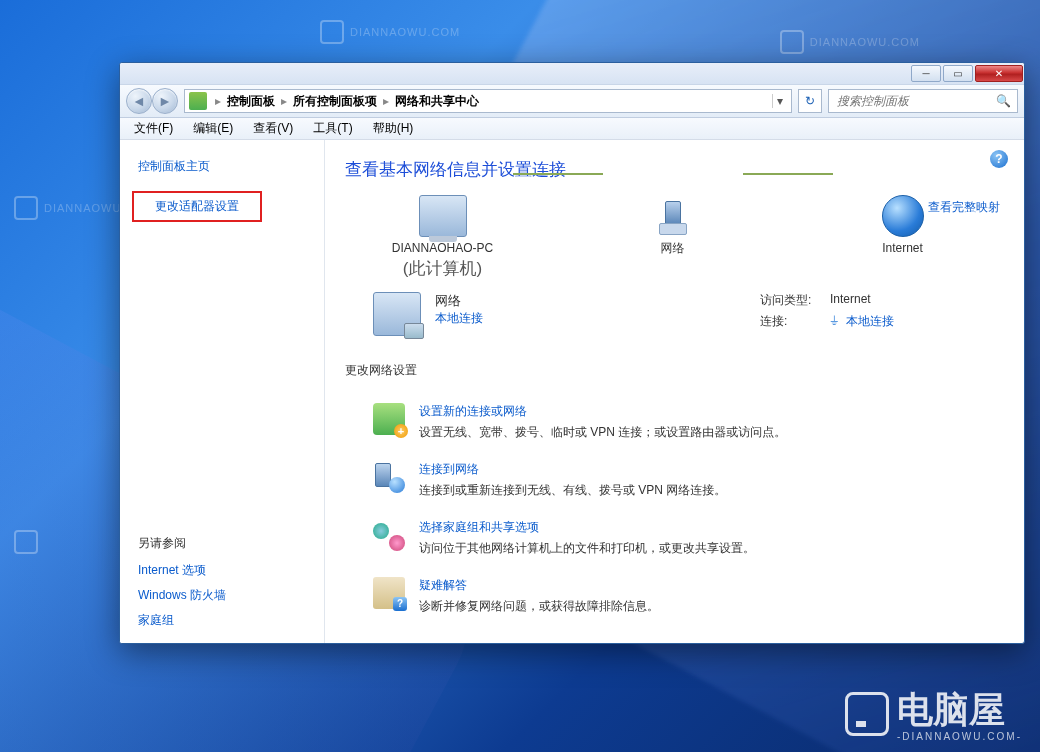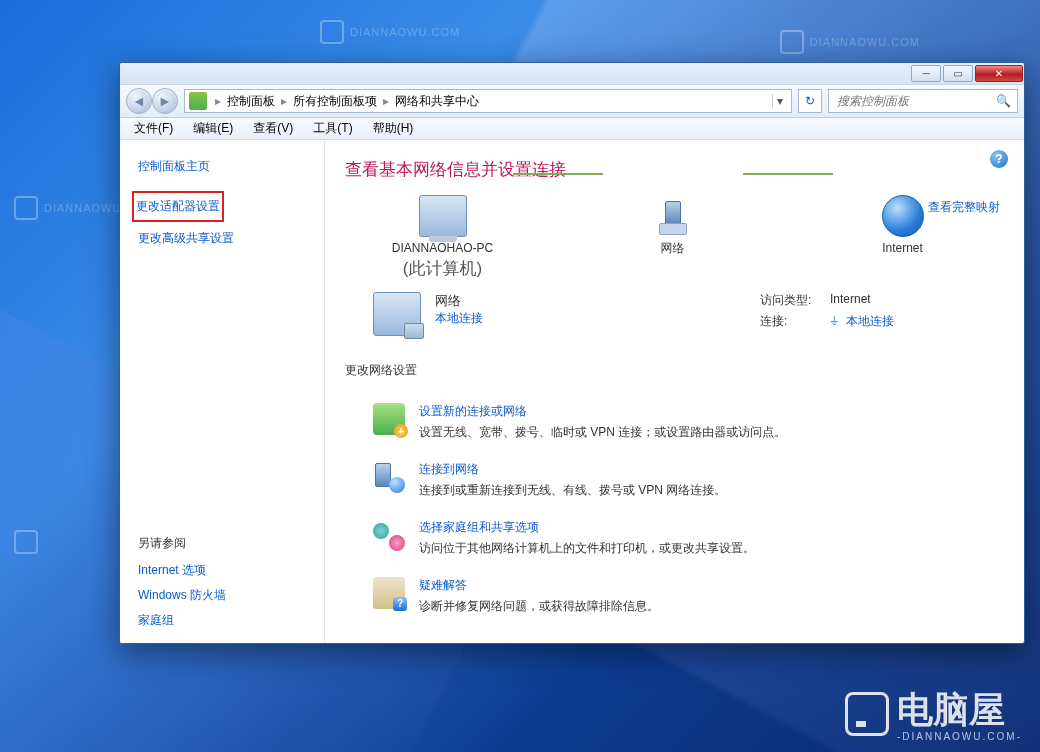--- a/index.html
+++ b/index.html
@@ -130,21 +130,21 @@
     padding: 0 4px;
     overflow: hidden;
   }
   .bc-icon {
     width: 18px; height: 18px;
     background: linear-gradient(#8bc34a,#4caf50);
     border-radius: 2px;
     margin-right: 6px;
     position: relative;
   }
-  .bc-item { padding: 0 4px; }
+  .bc-item { padding: 0 4px; font-weight: bold; }
   .bc-sep { color: #888; padding: 0 2px; }
   .bc-drop { color:#555; padding:0 4px; margin-left:auto; border-left:1px solid #ccc;}
   .refresh {
     width: 24px; height: 24px;
     border: 1px solid #a9b9ce;
     background: #fff;
     display:flex; align-items:center; justify-content:center;
     color:#1a5fb4;
   }
   .searchbox {
@@ -182,42 +182,42 @@
     background: #fff;
     border-right: 1px solid #e0e6ee;
     padding: 14px 0 10px 18px;
     display: flex;
     flex-direction: column;
   }
   .side-link { color: #0a5bcc; padding: 4px 0; cursor: pointer; }
   .side-link.home { color: #0a5bcc; margin-bottom: 8px; }
   .side-link.highlighted {
     border: 2px solid #e02020;
-    padding: 5px 2px;
+    padding: 5px 21px;
     margin: 4px -2px 4px -6px;
     width: fit-content;
   }
   .side-spacer { flex: 1; }
   .see-also-title { color: #333; margin: 0 0 6px 0; }
   
   .content {
     flex: 1;
     padding: 12px 24px 16px 20px;
     overflow: auto;
     position: relative;
   }
   .help-icon {
     position:absolute; right:16px; top:10px;
     width:18px; height:18px; border-radius:50%;
     background: radial-gradient(circle at 35% 30%,#8cc5f5,#1a6fd0);
     color:#fff; font-weight:bold;
     display:flex; align-items:center; justify-content:center;
     font-size:12px;
   }
-  .page-title { color: #be185d; font-size: 17px; margin: 6px 0 14px; }
+  .page-title { color: #1d4ed8; font-size: 17px; margin: 6px 0 14px; }
   
   .netmap {
     display: flex;
     align-items: flex-start;
     justify-content: center;
     gap: 0;
     margin: 0 0 6px 0;
     position: relative;
   }
   .netmap .full-map {
@@ -344,21 +344,20 @@
     <div class="menu-item">编辑(E)</div>
     <div class="menu-item">查看(V)</div>
     <div class="menu-item">工具(T)</div>
     <div class="menu-item">帮助(H)</div>
   </div>
 
   <div class="body">
     <div class="sidebar">
       <div class="side-link home">控制面板主页</div>
       <div class="side-link highlighted">更改适配器设置</div>
-      <div class="side-link">更改高级共享设置</div>
       <div class="side-spacer"></div>
       <div class="see-also-title">另请参阅</div>
       <div class="side-link">Internet 选项</div>
       <div class="side-link">Windows 防火墙</div>
       <div class="side-link">家庭组</div>
     </div>
 
     <div class="content">
       <div class="help-icon">?</div>
       <div class="page-title">查看基本网络信息并设置连接</div>

